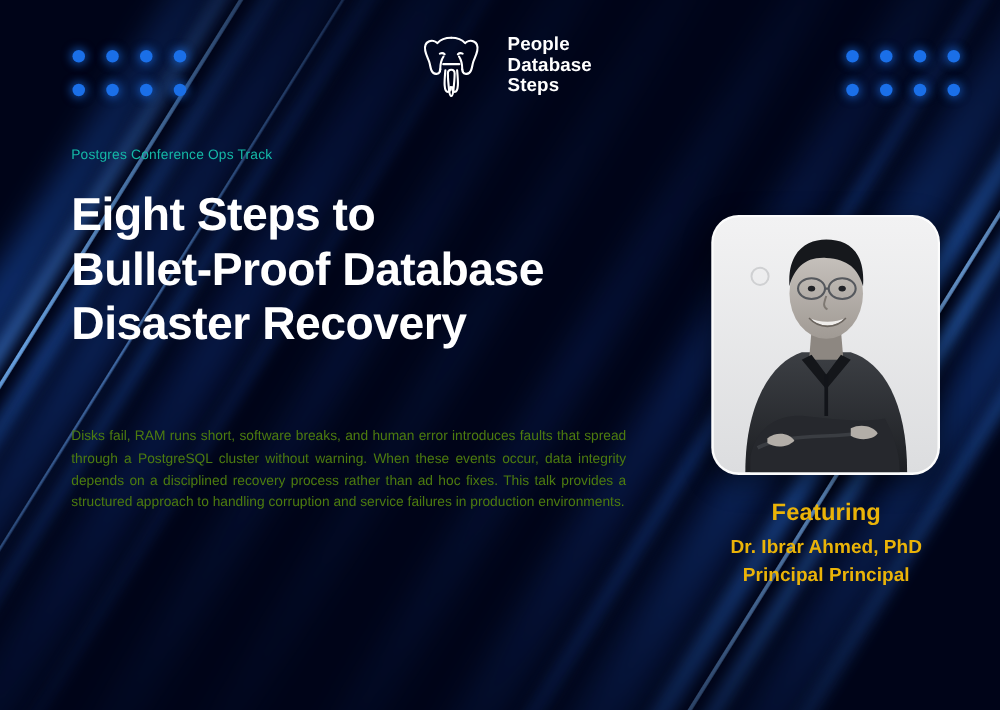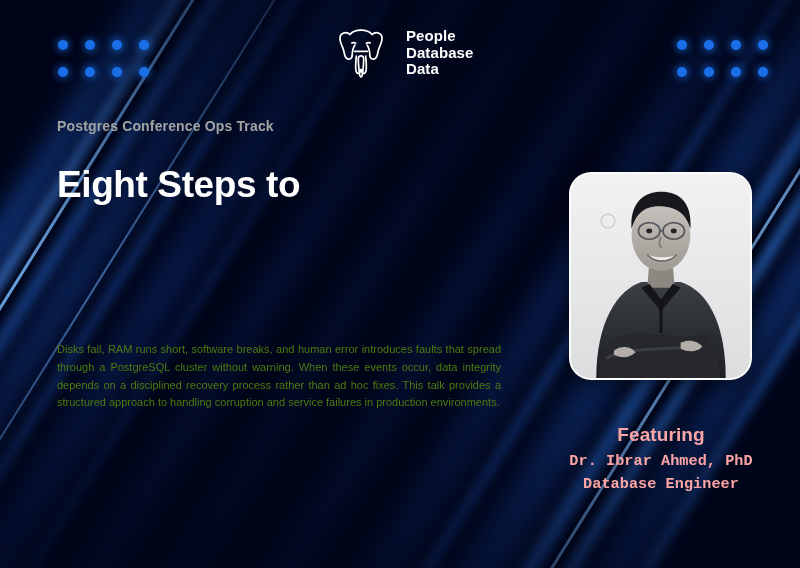--- a/index.html
+++ b/index.html
@@ -69,28 +69,28 @@
     color:#ffffff;
     font-size:15px;
     font-weight:bold;
     letter-spacing:0.1px;
   }
 
   
   .kicker {
     position:absolute;
     left:57px; top:118px;
-    color:#a3a3a3;
-    font-size:14px;
-    font-weight:bold;
+    color:#14b8a6;
+    font-size:11px;
+    font-weight:normal;
     letter-spacing:0.15px;
   }
   .headline {
     position:absolute;
-    left:57px; top:163px;
+    left:57px; top:150px;
     width:470px;
     color:#ffffff;
     font-size:37px;
     font-weight:bold;
     line-height:1.18;
     letter-spacing:-0.4px;
   }
   .headline .ln { display:block; }
 
   .abstract {
@@ -115,34 +115,32 @@
     overflow:hidden;
     box-shadow:0 6px 22px rgba(0,0,0,0.45);
   }
   .portrait { width:100%; height:100%; display:block; }
 
   .speaker {
     position:absolute;
     left:556px; top:400px;
     width:210px;
     text-align:center;
-    color:#fca5a5;
-    margin-top:24px;
+    color:#eab308;
   }
   .speaker .featuring {
     font-size:19px; font-weight:bold;
     letter-spacing:0.1px;
     margin-bottom:4px;
   }
   .speaker .line {
     font-size:15.2px;
     font-weight:bold;
     line-height:1.52;
     letter-spacing:0.05px;
-    font-family:Liberation Mono, monospace;
   }
 </style>
 </head>
 <body>
 
 <div class="card">
 
   <div class="bg-streaks">
     <div class="streak vsoft" style="left:-40px;  width:26px; background:linear-gradient(180deg,rgba(24,74,170,0) 0%,rgba(30,95,208,0.55) 45%,rgba(24,74,170,0) 100%);"></div>
     <div class="streak soft" style="left:-6px;   width:9px;  background:linear-gradient(180deg,rgba(40,110,230,0) 0%,rgba(70,140,240,0.70) 50%,rgba(40,110,230,0) 100%);"></div>
@@ -197,28 +195,30 @@
         <path d="M14.2 29.5c0-4.3 1.1-8.1 2.6-10.3M31.8 29.5c0-4.3-1.1-8.1-2.6-10.3"></path>
         <path d="M16.6 25.3h12.8"></path>
         <path d="M18.3 30.2c-.4 4.3-.8 8.4-.6 11.9.2 3.3 1.1 5.4 2.6 5.4 1.4 0 2-1.6 2.1-3.9"></path>
         <path d="M27.7 30.2c.4 4.3.8 8.4.6 11.9-.2 3.3-1.1 5.4-2.6 5.4-1.4 0-2-1.6-2.1-3.9"></path>
         <path d="M23 29.8c-1.6 0-2.7 1.1-2.7 3 0 3.4.5 9.2 1 13.5.3 2.7 1 4.5 1.7 4.5s1.4-1.8 1.7-4.5c.5-4.3 1-10.1 1-13.5 0-1.9-1.1-3-2.7-3z"></path>
       </g>
     </svg>
     <div class="logo-text">
       <span>People</span>
       <span>Database</span>
-      <span>Data</span>
+      <span>Steps</span>
     </div>
   </div>
 
   <div class="kicker">Postgres Conference Ops Track</div>
 
   <h1 class="headline">
     <span class="ln">Eight Steps to</span>
+    <span class="ln">Bullet-Proof Database</span>
+    <span class="ln">Disaster Recovery</span>
   </h1>
 
   <p class="abstract">Disks fail, RAM runs short, software breaks, and human error introduces faults that spread through a PostgreSQL cluster without warning. When these events occur, data integrity depends on a disciplined recovery process rather than ad hoc fixes. This talk provides a structured approach to handling corruption and service failures in production environments.</p>
 
   <div class="photo-frame">
     <svg class="portrait" viewBox="0 0 183 208" preserveAspectRatio="xMidYMid slice">
       <defs>
         <linearGradient id="bgGrad" x1="0" y1="0" x2="0" y2="1">
           <stop offset="0%" stop-color="#f2f2f3"></stop>
           <stop offset="100%" stop-color="#dcdddf"></stop>
@@ -261,16 +261,16 @@
       <path d="M78 82 C86 91 100 91 108 82" fill="none" stroke="#6b655f" stroke-width="1.4"></path>
 
       <path d="M80 112 L92 128 L104 112 L112 116 L92 140 L72 116 Z" fill="#14161a"></path>
       <path d="M92 128 L92 162" stroke="#121419" stroke-width="3"></path>
     </svg>
   </div>
 
   <div class="speaker">
     <div class="featuring">Featuring</div>
     <div class="line">Dr. Ibrar Ahmed, PhD</div>
-    <div class="line">Database Engineer</div>
+    <div class="line">Principal Principal</div>
   </div>
 
 </div>
 
 </body></html>

